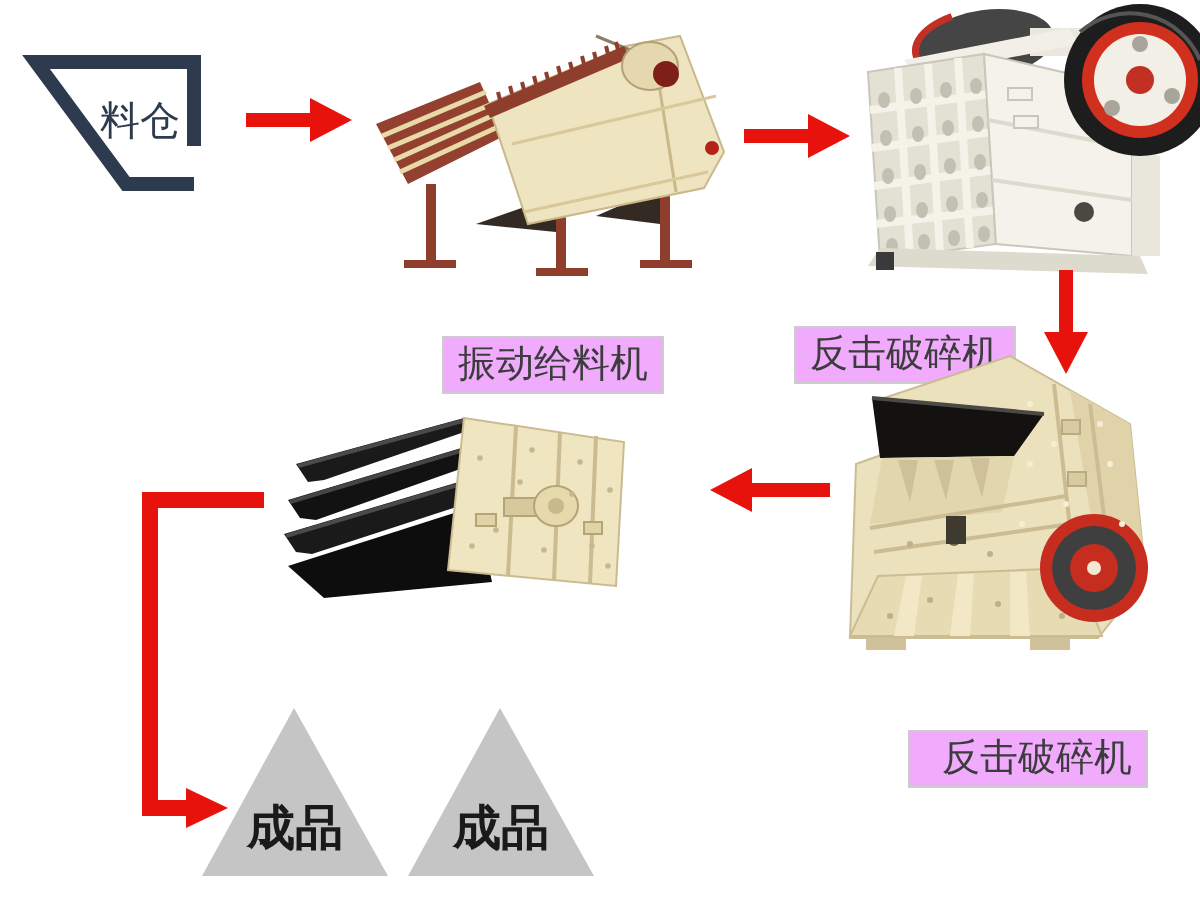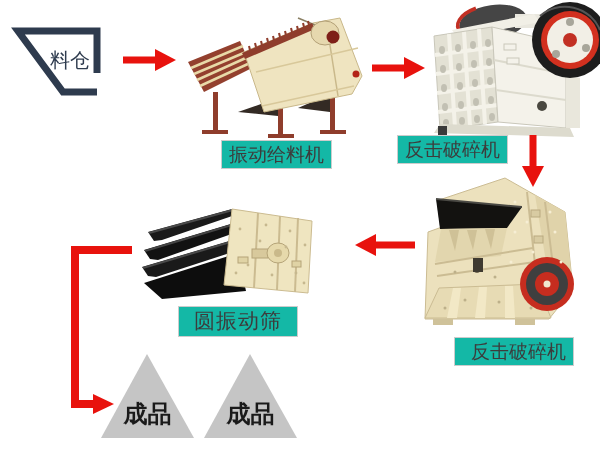--- a/index.html
+++ b/index.html
@@ -1,19 +1,19 @@
 <!DOCTYPE html>
 <html><head>
 <meta charset="utf-8">
 <style>
   html,body{margin:0;padding:0;}
   body{width:600px;height:450px;background:#ffffff;font-family:"DejaVu Sans",sans-serif;overflow:hidden;}
   .canvas{position:relative;width:528px;height:450px;}
   .abs{position:absolute;}
-  .label-box{position:absolute;border:1px solid #ccc;background:#14b8a6;color:#3c3c3c;font-size:19px;line-height:1;padding:4px 7px;white-space:nowrap;}
+  .label-box{position:absolute;border:1px solid #ccc;background:#f0abfc;color:#3c3c3c;font-size:19px;line-height:1;padding:4px 7px;white-space:nowrap;margin-top:28px;}
   .hopper-text{position:absolute;color:#2e3b4e;font-size:20px;}
   .pile-text{position:absolute;left:0;width:100%;text-align:center;color:#1a1a1a;font-size:24px;font-weight:700;}
 </style>
 </head>
 <body>
 
 <div class="canvas">
 
   <div class="abs" style="left:10px;top:22px;width:100px;height:80px;">
     <svg width="100" height="80" viewBox="0 0 100 80">
@@ -209,21 +209,20 @@
       <circle cx="132" cy="70" r="1.4"></circle>
         <circle cx="150" cy="26" r="1.4"></circle>
         <circle cx="156" cy="68" r="1.4"></circle>
       <circle cx="165" cy="40" r="1.4"></circle>
         <circle cx="96" cy="68" r="1.4"></circle>
         <circle cx="164" cy="78" r="1.4"></circle>
       <circle cx="120" cy="36" r="1.4"></circle>
         <circle cx="146" cy="42" r="1.4"></circle>
     </g>
   </svg>
-  <div class="label-box" style="left:178px;top:306px;font-size:21px;padding:4px 15px;letter-spacing:1px;"><span>圆振动筛</span></div>
 
   <svg class="abs" style="left:64px;top:238px;" width="70" height="180" viewBox="0 0 70 180">
     <path d="M 68 12 L 11 12 L 11 166 L 30 166" stroke="#e8120d" stroke-width="8" fill="none"></path>
     <polygon points="29,156 50,166 29,176" fill="#e8120d"></polygon>
   </svg>
 
   <div class="abs" style="left:100px;top:352px;width:95px;height:88px;">
     <svg width="95" height="88" viewBox="0 0 95 88">
       <polygon points="47,2 94,86 1,86" fill="#c5c5c5"></polygon>
     </svg>

